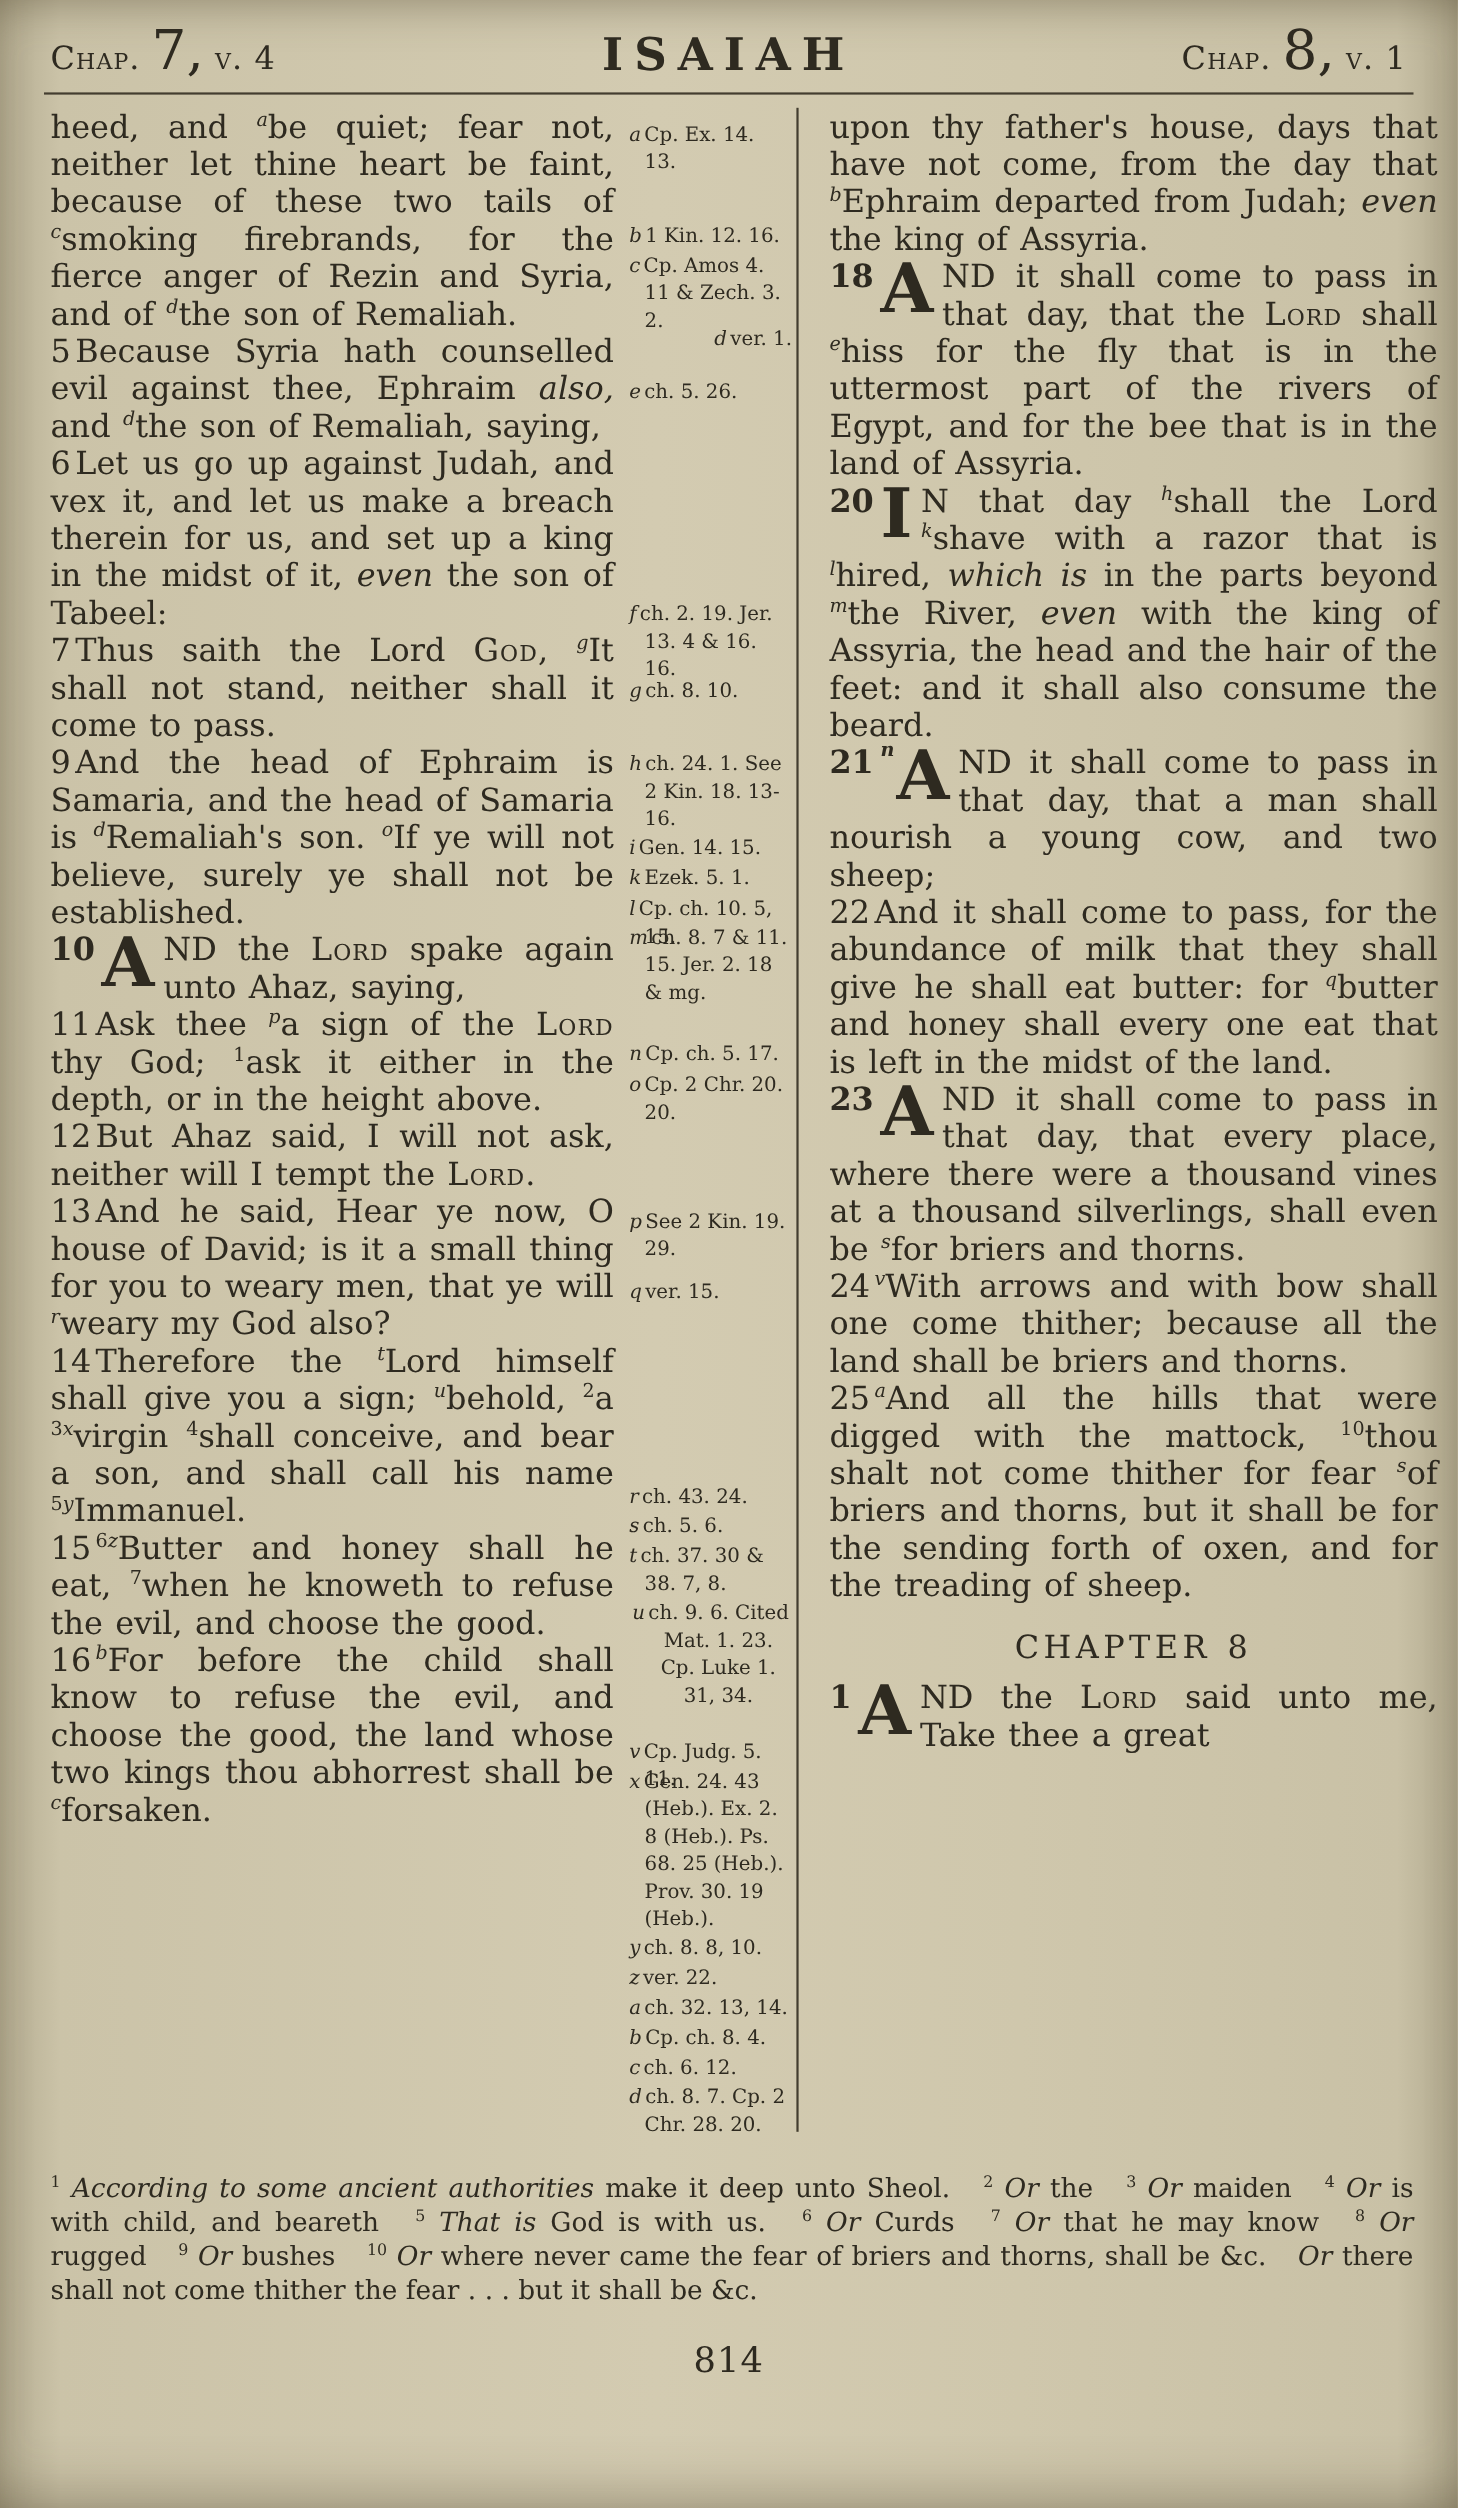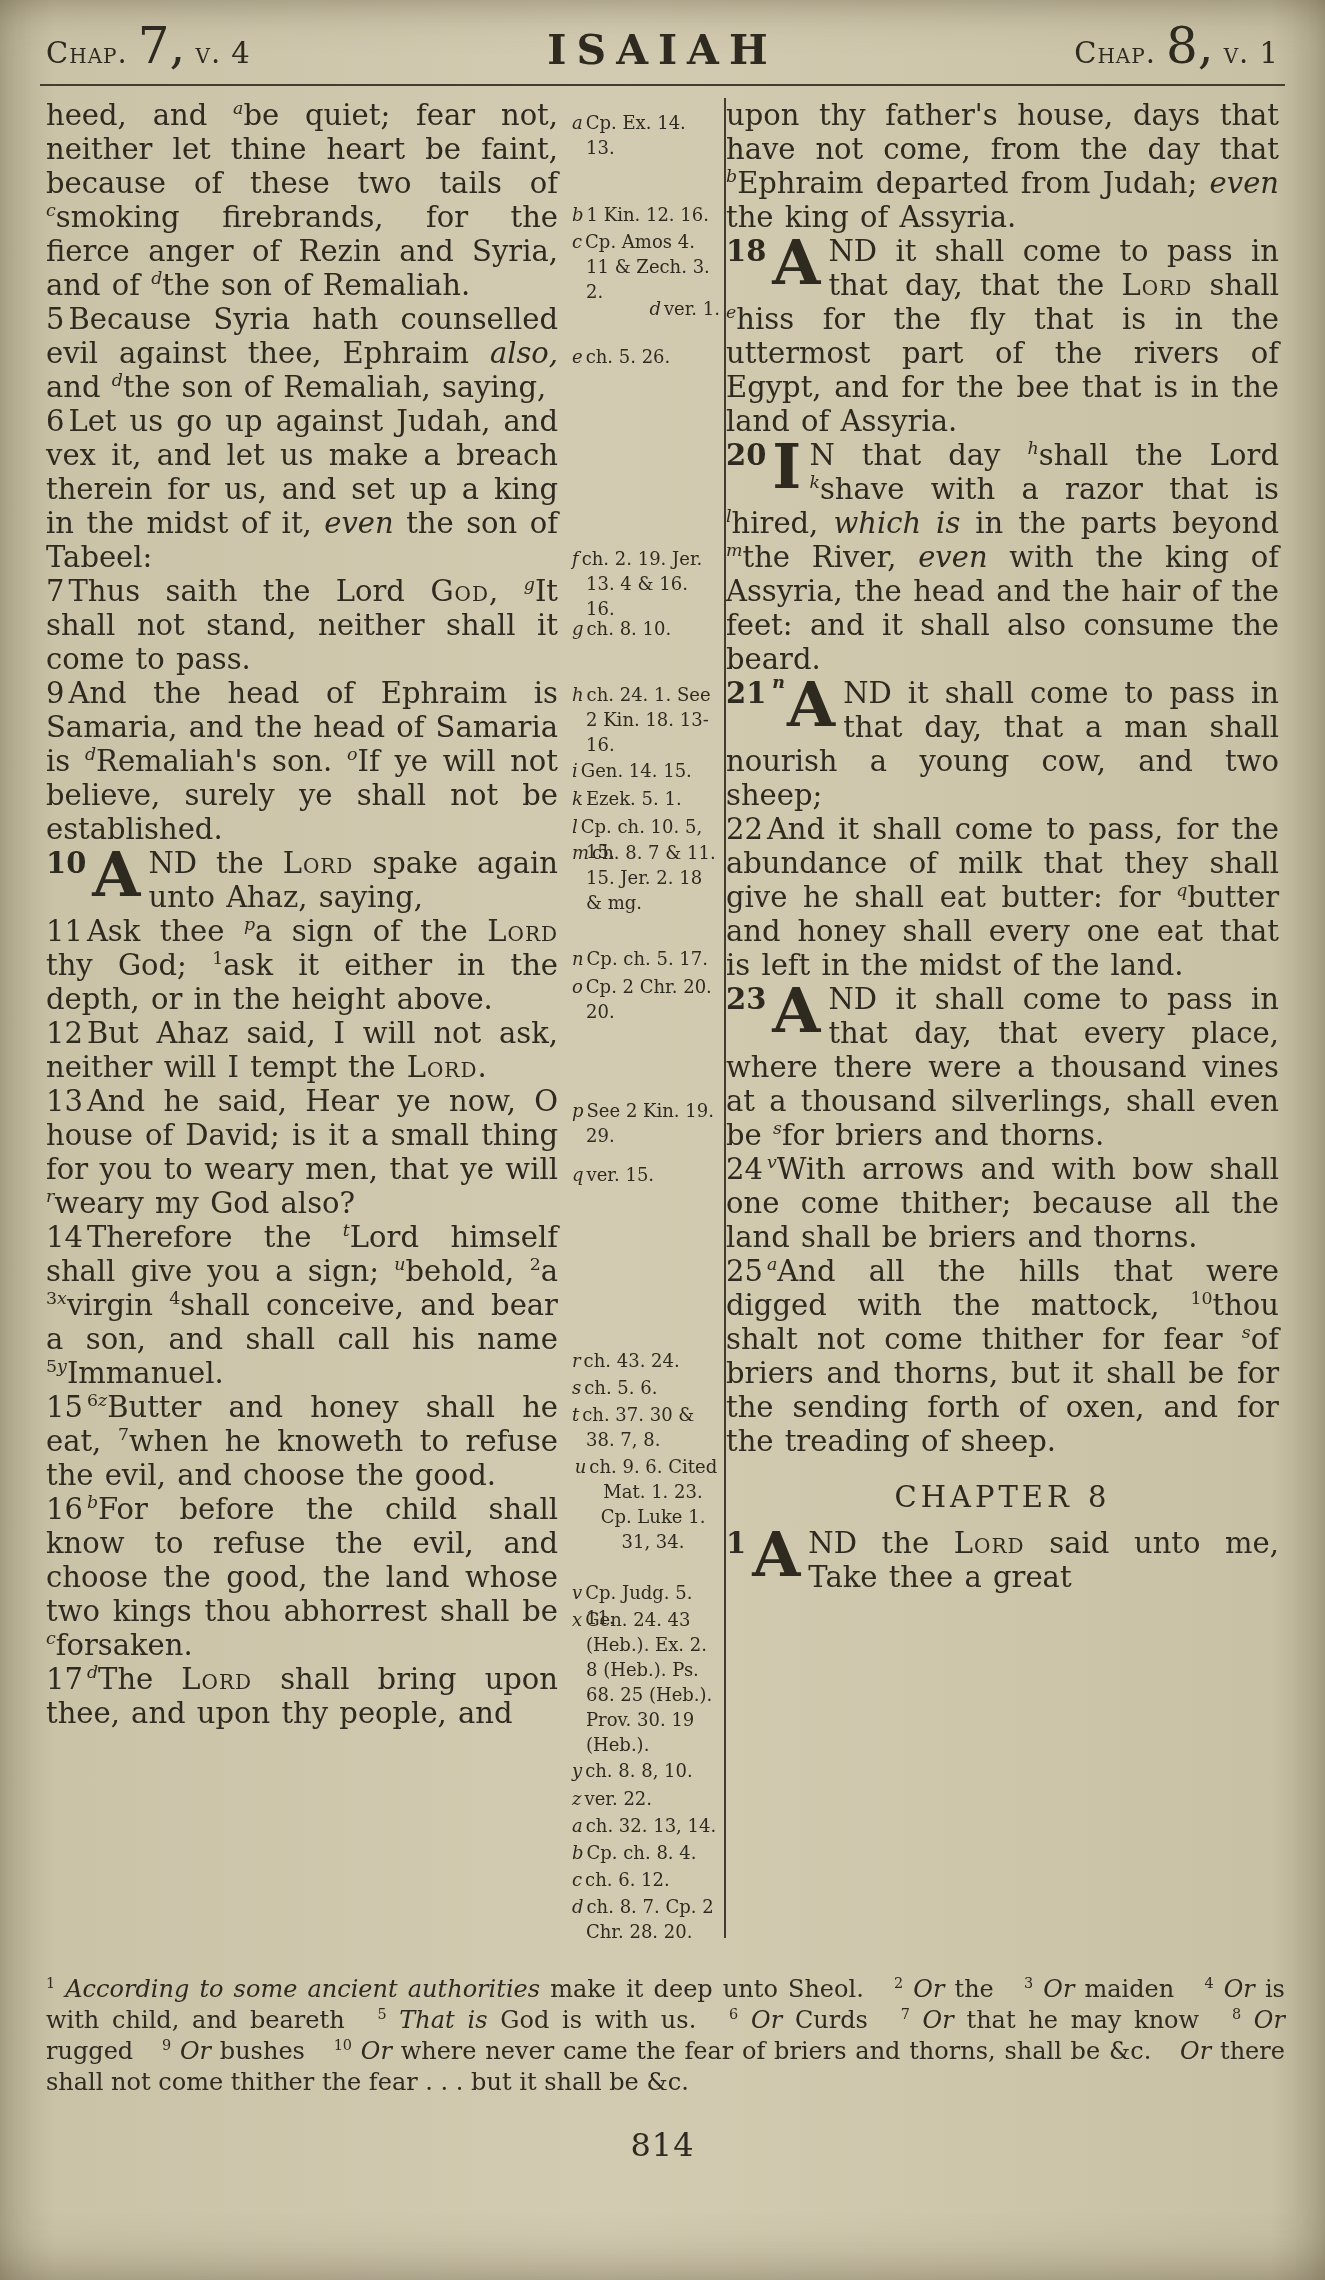--- a/index.html
+++ b/index.html
@@ -41,21 +41,21 @@
   }
   .col{font-size:29px;line-height:34px;text-align:justify;word-spacing:2px;}
   .col.left{width:512px;flex:none;}
   .refs{
     width:152px;flex:none;margin-left:10px;position:relative;height:1840px;
     font-size:18px;line-height:25px;
   }
   .ref-entry{position:absolute;left:4px;right:0;padding-left:14px;text-indent:-14px;text-align:left;}
   .ref-letter{margin-right:3px;}
   .vrule{width:2px;flex:none;background:var(--rule);height:1840px;margin-left:4px;}
-  .col.right{width:553px;flex:none;margin-left:0;}
+  .col.right{width:553px;flex:none;margin-left:28px;}
   .verse{margin:0;}
   .vnum{margin-right:4px;}
   sup{font-size:0.6em;line-height:0;vertical-align:super;}
   sup.supl{font-style:italic;}
   
   .dropgroup{float:left;display:flex;align-items:flex-start;margin:0 8px 0 0;height:68px;font-weight:bold;}
   .dropgroup .vnum{line-height:34px;margin-right:6px;}
   .dropgroup sup{margin-top:6px;margin-right:2px;}
   .dropcap{font-size:62px;line-height:58px;}
   .chapter-heading{
@@ -101,21 +101,20 @@
         <p class="verse"><span class="dropgroup">
             <span class="vnum">10</span>
             <span class="dropcap">A</span>
           </span>ND the <span class="sc">Lord</span> spake again unto Ahaz, saying,</p>
         <p class="verse"><span class="vnum">11</span>Ask thee <sup class="supl">p</sup>a sign of the <span class="sc">Lord</span> thy God; <sup class="supn">1</sup>ask it either in the depth, or in the height above.</p>
         <p class="verse"><span class="vnum">12</span>But Ahaz said, I will not ask, neither will I tempt the <span class="sc">Lord</span>.</p>
         <p class="verse"><span class="vnum">13</span>And he said, Hear ye now, O house of David; is it a small thing for you to weary men, that ye will <sup class="supl">r</sup>weary my God also?</p>
         <p class="verse"><span class="vnum">14</span>Therefore the <sup class="supl">t</sup>Lord himself shall give you a sign; <sup class="supl">u</sup>behold, <sup class="supn">2</sup>a <sup class="supn">3</sup><sup class="supl">x</sup>virgin <sup class="supn">4</sup>shall conceive, and bear a son, and shall call his name <sup class="supn">5</sup><sup class="supl">y</sup>Immanuel.</p>
         <p class="verse"><span class="vnum">15</span><sup class="supn">6</sup><sup class="supl">z</sup>Butter and honey shall he eat, <sup class="supn">7</sup>when he knoweth to refuse the evil, and choose the good.</p>
         <p class="verse"><span class="vnum">16</span><sup class="supl">b</sup>For before the child shall know to refuse the evil, and choose the good, the land whose two kings thou abhorrest shall be <sup class="supl">c</sup>forsaken.</p>
-        <p class="verse"><span class="vnum">17</span><sup class="supl">d</sup>The <span class="sc">Lord</span> shall bring upon thee, and upon thy people, and</p>
       </section>
     <section class="refs">
         <div class="ref-entry" style="top: 12px;"><i class="ref-letter">a</i>Cp. Ex. 14. 13.</div>
         <div class="ref-entry" style="top: 104px;"><i class="ref-letter">b</i>1 Kin. 12. 16.</div>
         <div class="ref-entry" style="top: 131px;"><i class="ref-letter">c</i>Cp. Amos 4. 11 &amp; Zech. 3. 2.</div>
         <div class="ref-entry" style="top: 198px; text-align: right;"><i class="ref-letter">d</i>ver. 1.</div>
         <div class="ref-entry" style="top: 246px;"><i class="ref-letter">e</i>ch. 5. 26.</div>
         <div class="ref-entry" style="top: 448px;"><i class="ref-letter">f</i>ch. 2. 19. Jer. 13. 4 &amp; 16. 16.</div>
         <div class="ref-entry" style="top: 518px;"><i class="ref-letter">g</i>ch. 8. 10.</div>
         <div class="ref-entry" style="top: 584px;"><i class="ref-letter">h</i>ch. 24. 1. See 2 Kin. 18. 13-16.</div>

